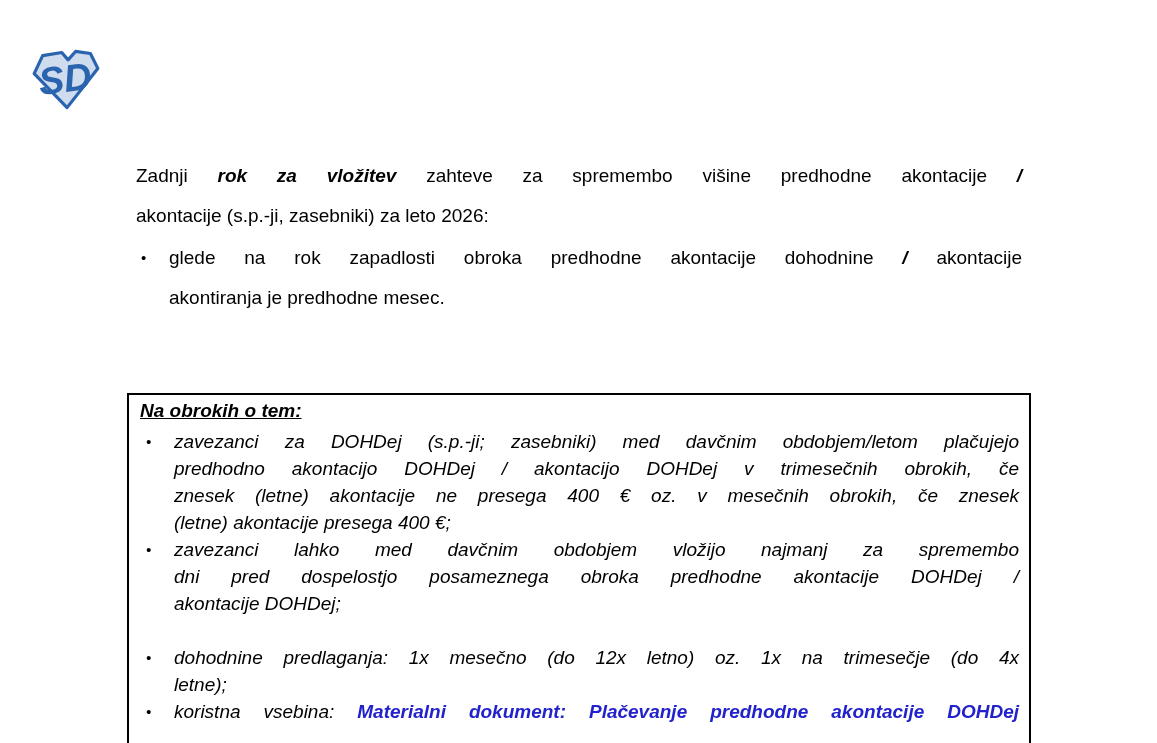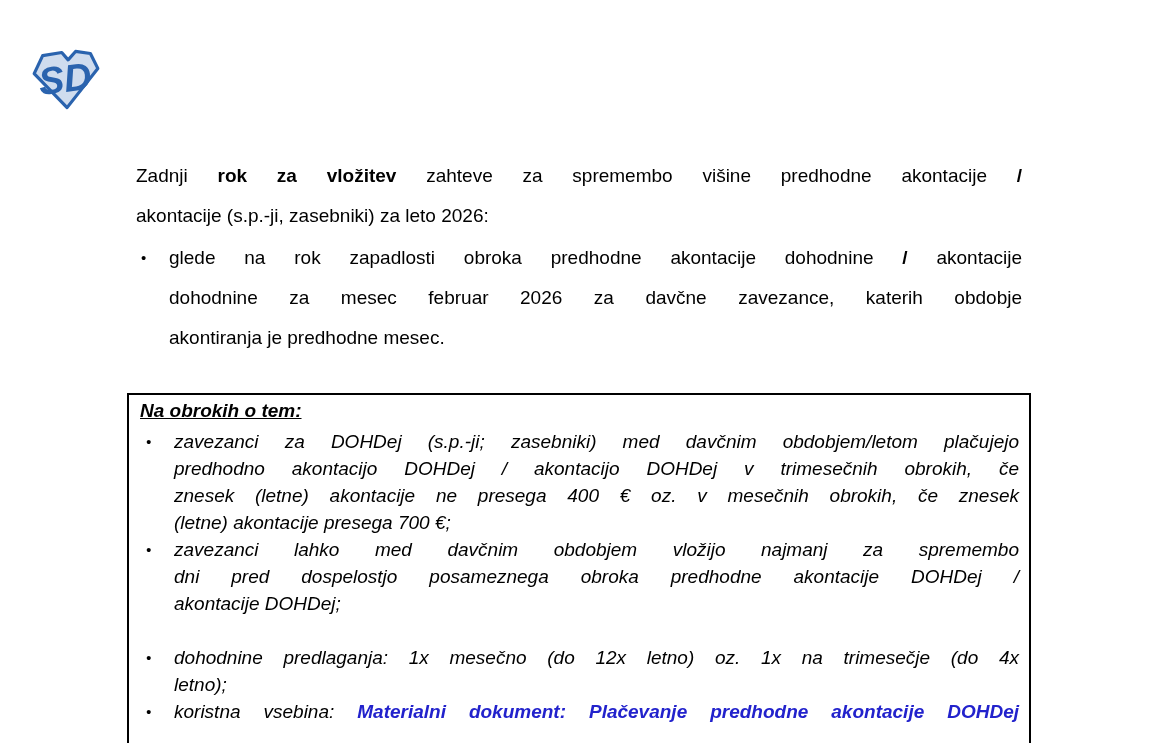--- a/index.html
+++ b/index.html
@@ -70,21 +70,21 @@
     margin-bottom: 4px;
   }
   .box-bullet { display: flex; }
   .box-bullet.gap { margin-top: 27px; }
   .box-bullet .dot-col { width: 28px; flex: 0 0 28px; font-size: 15px; line-height: 27px; padding-left: 6px; }
   .box-bullet .rich { flex: 1 1 auto; }
 
   
   .tline { text-align: justify; text-align-last: left; }
   .tline.j { text-align-last: justify; }
-  .b { font-weight: bold; }
+  .b { font-weight: bold; font-style: italic; }
   .link {
     color: var(--link-color, #2222cc);
     font-weight: bold;
     cursor: pointer;
   }
 </style>
 </head>
 <body>
 
 <div class="page">
@@ -96,50 +96,49 @@
 
   <div class="intro">
       <div class="tline j"><span>Zadnji </span><span class="b">rok za vložitev</span><span> zahteve za spremembo višine predhodne akontacije </span><span class="b">/</span></div>
       <div class="tline"><span>akontacije (s.p.-ji, zasebniki) za leto 2026:</span></div>
     </div>
 
   <div class="intro-bullet">
     <div class="dot-col">•</div>
     <div class="rich">
         <div class="tline j"><span>glede na rok zapadlosti obroka predhodne akontacije dohodnine </span><span class="b">/</span><span> akontacije</span></div>
-        <div class="tline j"><span>dohodnine za mesec februar 2026 za davčne zavezance, katerih obdobje</span></div>
         <div class="tline"><span>akontiranja je predhodne mesec.</span></div>
       </div>
   </div>
 
   <div class="box">
     <div class="box-heading">Na obrokih o tem:</div>
     <div id="box-bullets">
         <div class="box-bullet">
           <div class="dot-col">•</div>
           <div class="rich">
             <div class="tline j"><span>zavezanci za DOHDej (s.p.-ji; zasebniki) med davčnim obdobjem/letom plačujejo</span></div>
             <div class="tline j"><span>predhodno akontacijo DOHDej / akontacijo DOHDej v trimesečnih obrokih, če</span></div>
             <div class="tline j"><span>znesek (letne) akontacije ne presega 400 € oz. v mesečnih obrokih, če znesek</span></div>
-            <div class="tline"><span>(letne) akontacije presega 700 €;</span></div>
+            <div class="tline"><span>(letne) akontacije presega 400 €;</span></div>
           </div>
         </div>
         <div class="box-bullet">
           <div class="dot-col">•</div>
           <div class="rich">
             <div class="tline j"><span>zavezanci lahko med davčnim obdobjem vložijo najmanj za spremembo</span></div>
             <div class="tline j"><span>dni pred dospelostjo posameznega obroka predhodne akontacije DOHDej /</span></div>
             <div class="tline"><span>akontacije DOHDej;</span></div>
           </div>
         </div>
         <div class="box-bullet gap">
           <div class="dot-col">•</div>
           <div class="rich">
             <div class="tline j"><span>dohodnine predlaganja: 1x mesečno (do 12x letno) oz. 1x na trimesečje (do 4x</span></div>
-            <div class="tline"><span>letno);</span></div>
+            <div class="tline"><span>letne);</span></div>
           </div>
         </div>
         <div class="box-bullet">
           <div class="dot-col">•</div>
           <div class="rich">
             <div class="tline j"><span>koristna vsebina: </span><span class="link">Materialni dokument: Plačevanje predhodne akontacije DOHDej</span></div>
           </div>
         </div>
       </div>
   </div>

